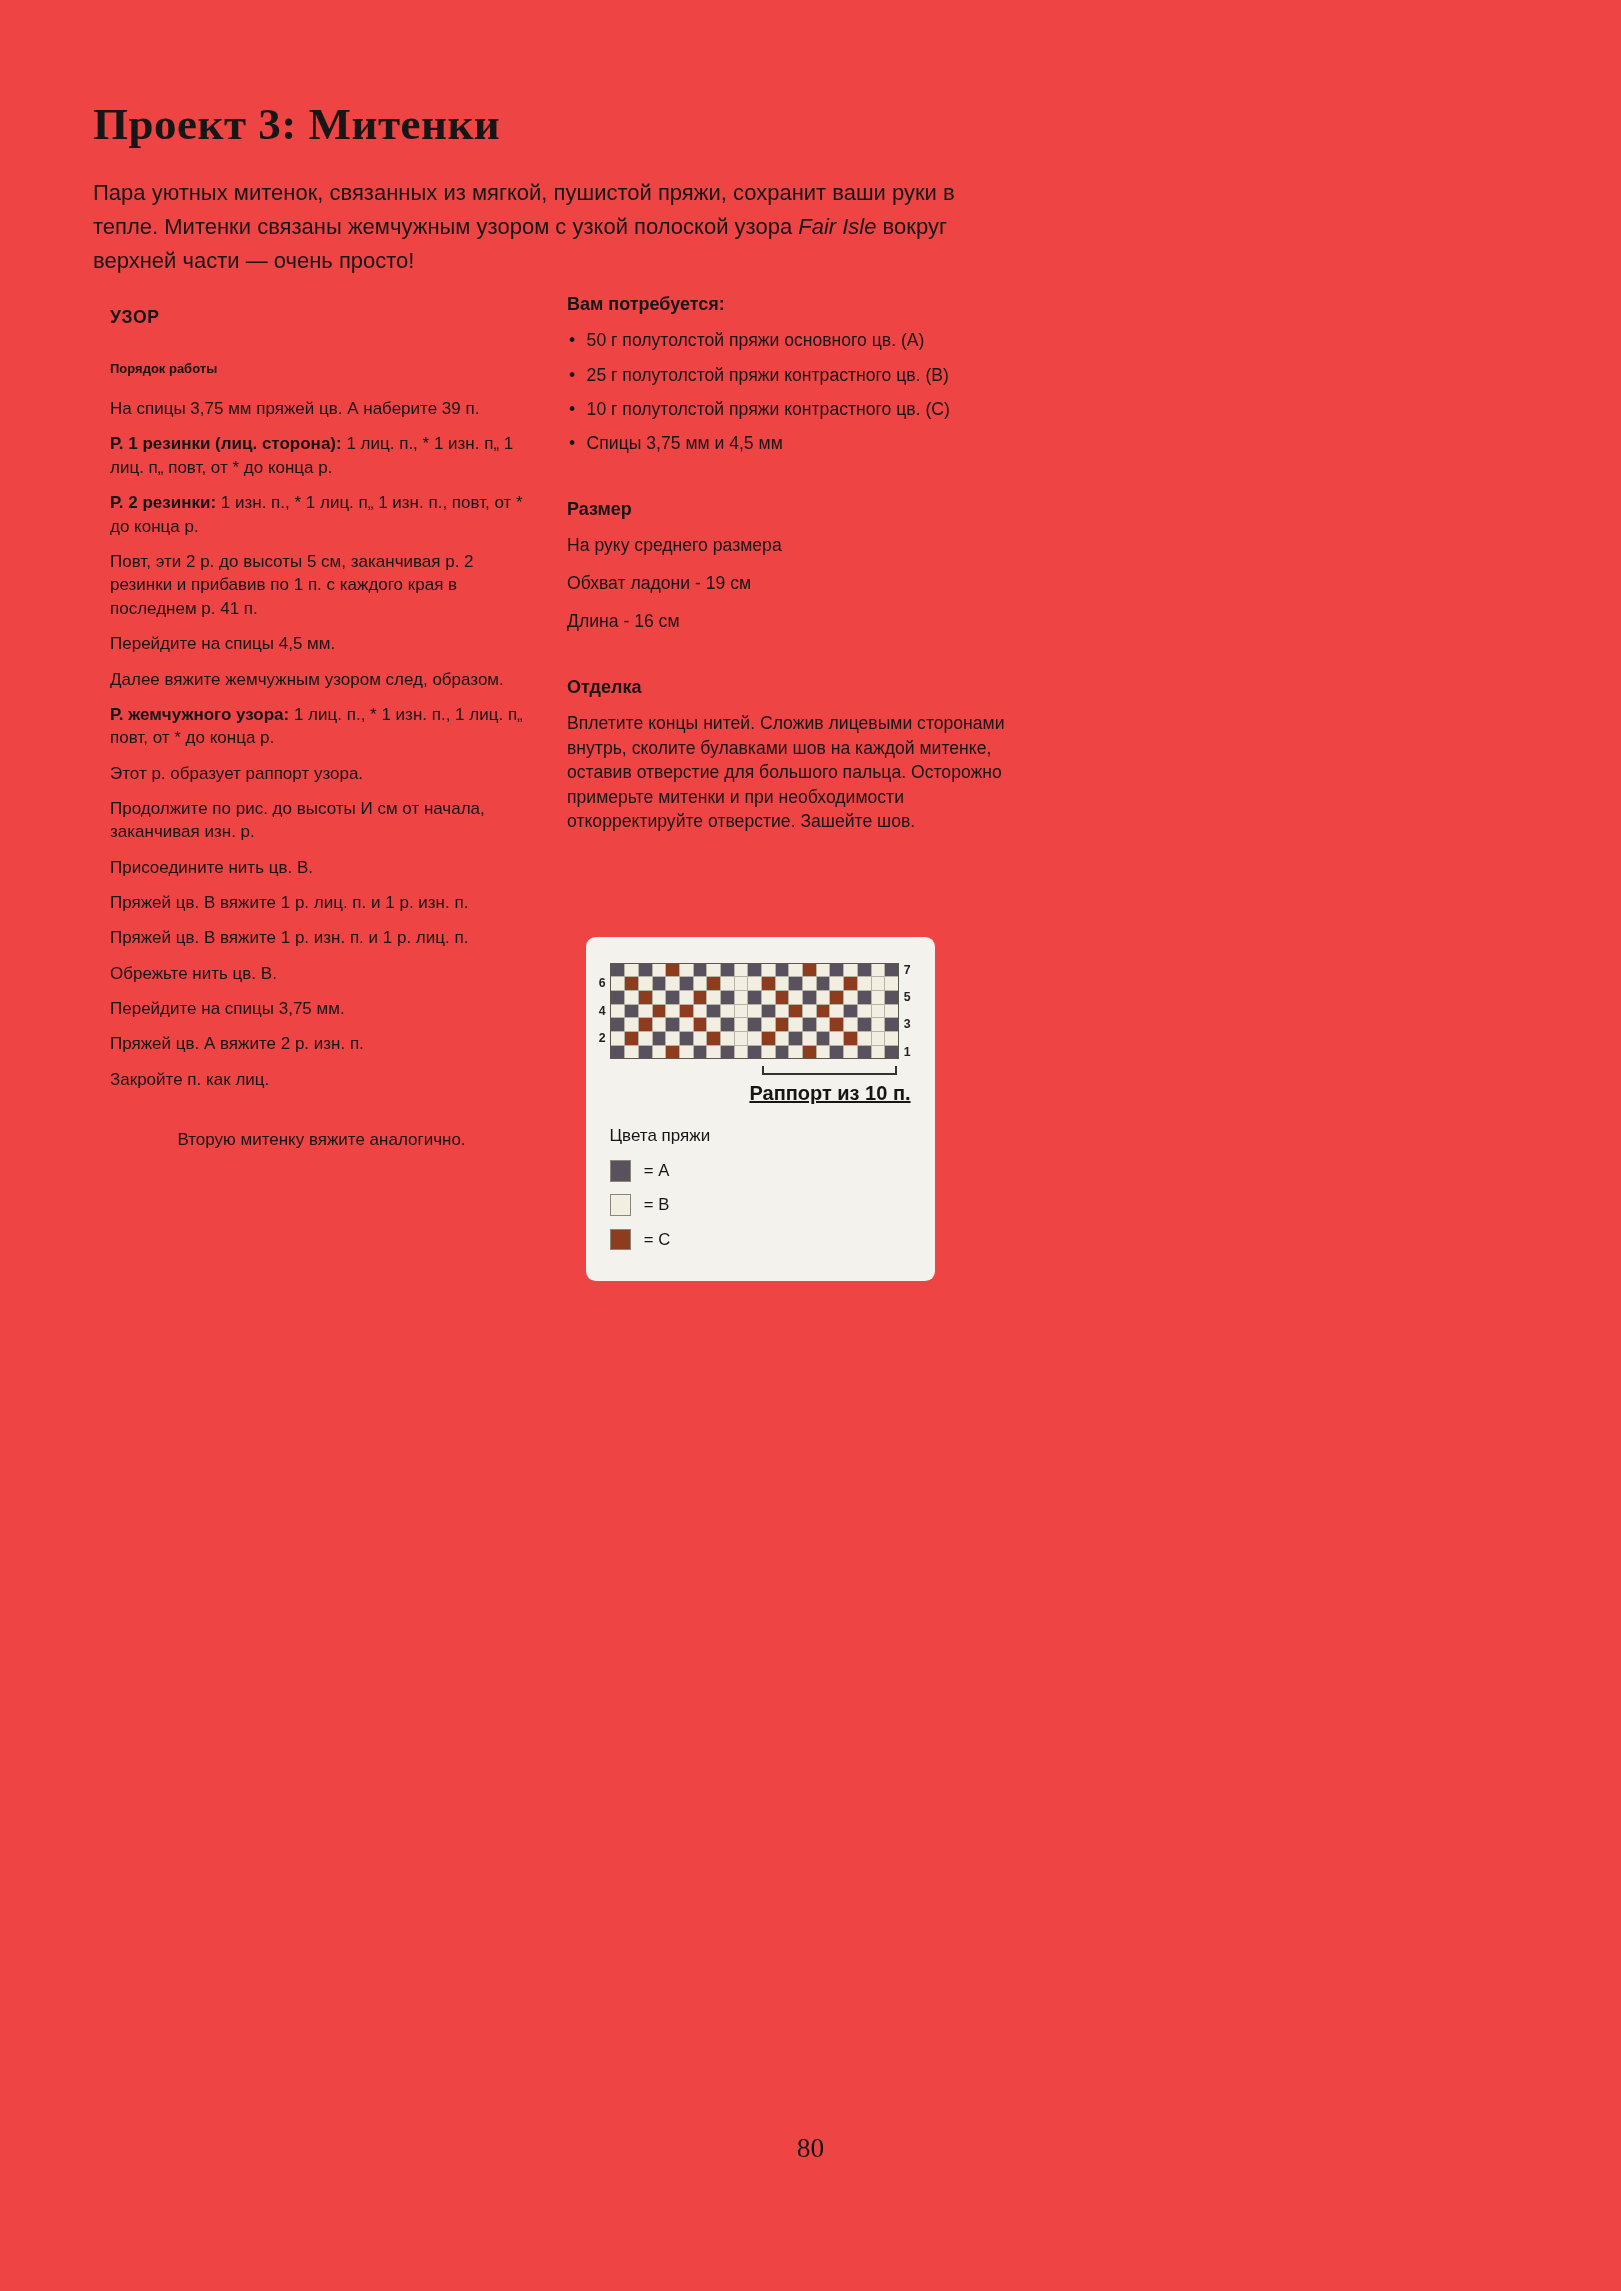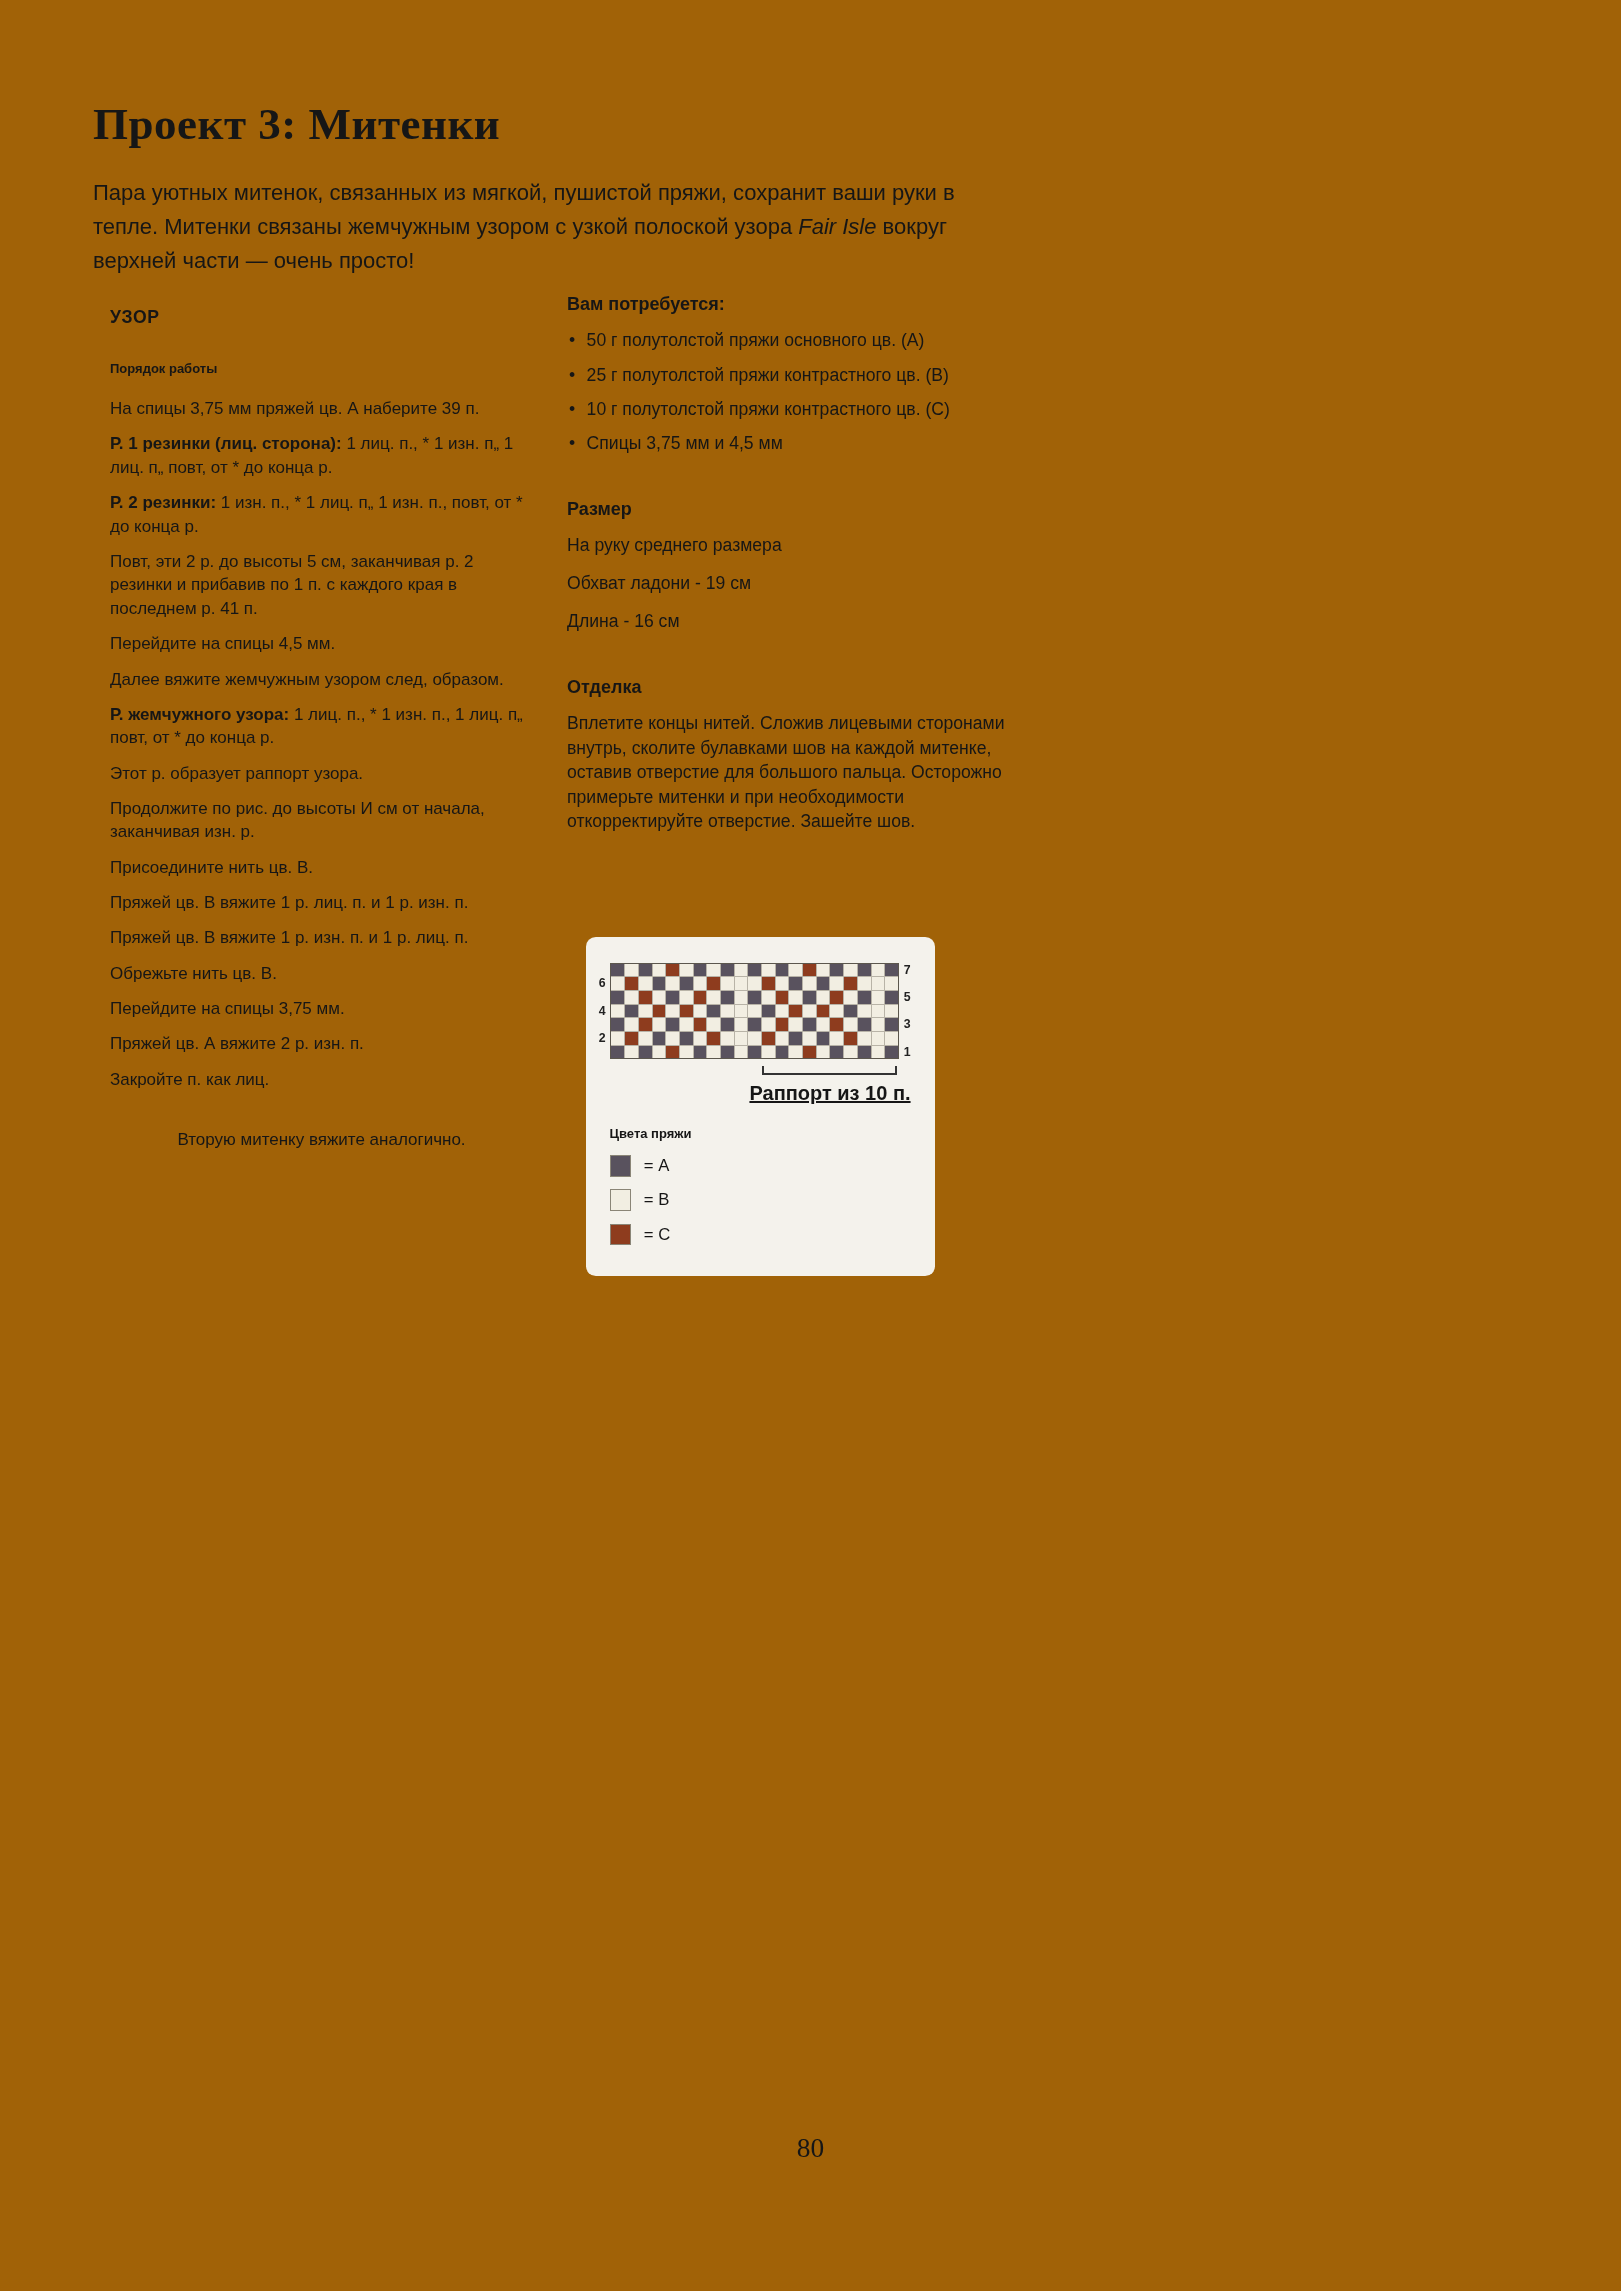--- a/index.html
+++ b/index.html
@@ -1,20 +1,20 @@
 <!DOCTYPE html>
 <html><head>
 <meta charset="utf-8">
 <style>
   html,body{margin:0;padding:0;background:#e9e9e9;}
   .page{
     position:relative;
     width:1621px;
     height:2292px;
-    background:#a16207;
+    background:#ef4444;
     font-family:"Liberation Sans", sans-serif;
     color:#161616;
     overflow:hidden;
     margin:0 auto;
   }
   .page-title{
     position:absolute;
     left:93px;
     top:98px;
     margin:0;
@@ -139,22 +139,22 @@
   }
   .bracket-label{
     margin:6.9px 0 0 146px;
     width:196px;
     text-align:center;
     font-size:20px;
     font-weight:bold;
     text-decoration:underline;
   }
   .legend-title{
-    font-weight:bold;
-    font-size:13px;
+    font-weight:normal;
+    font-size:17px;
     margin:21.6px 0 13.7px 23.5px;
   }
   .legend-row{
     display:flex;
     align-items:center;
     gap:12.7px;
     margin:0 0 12.7px 23.5px;
   }
   .swatch{
     width:21.6px;

